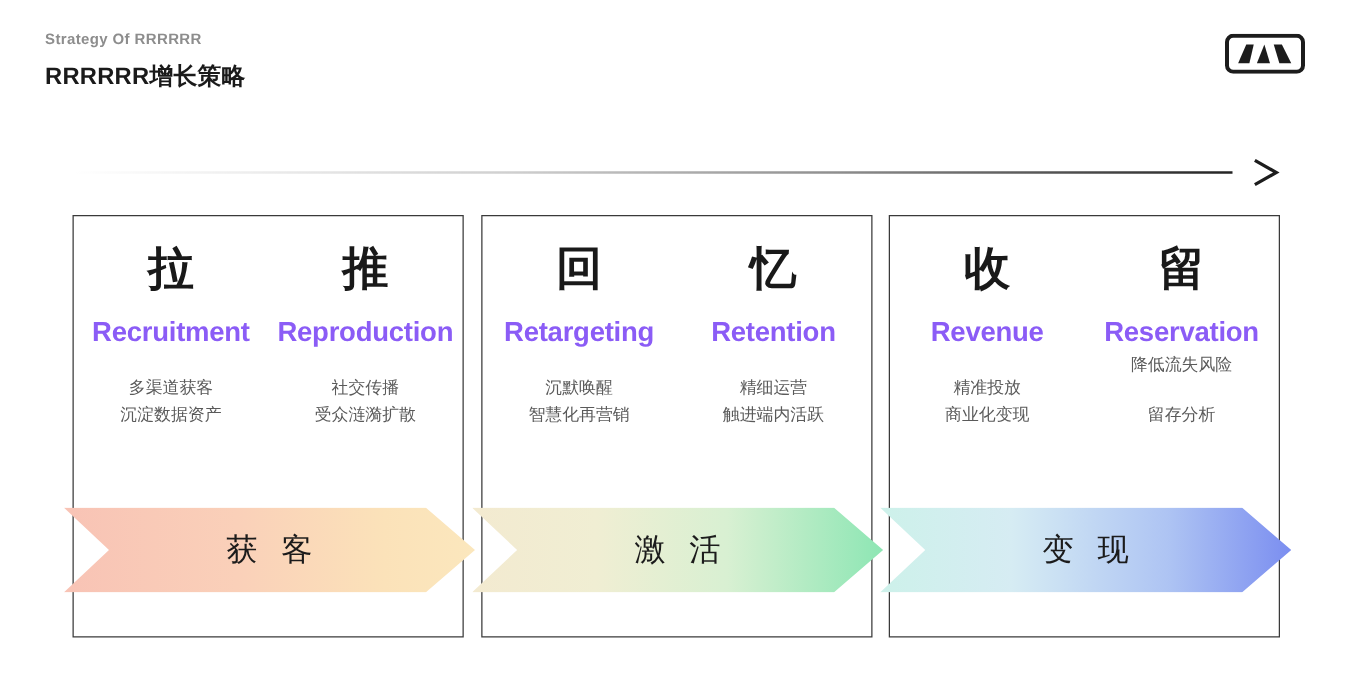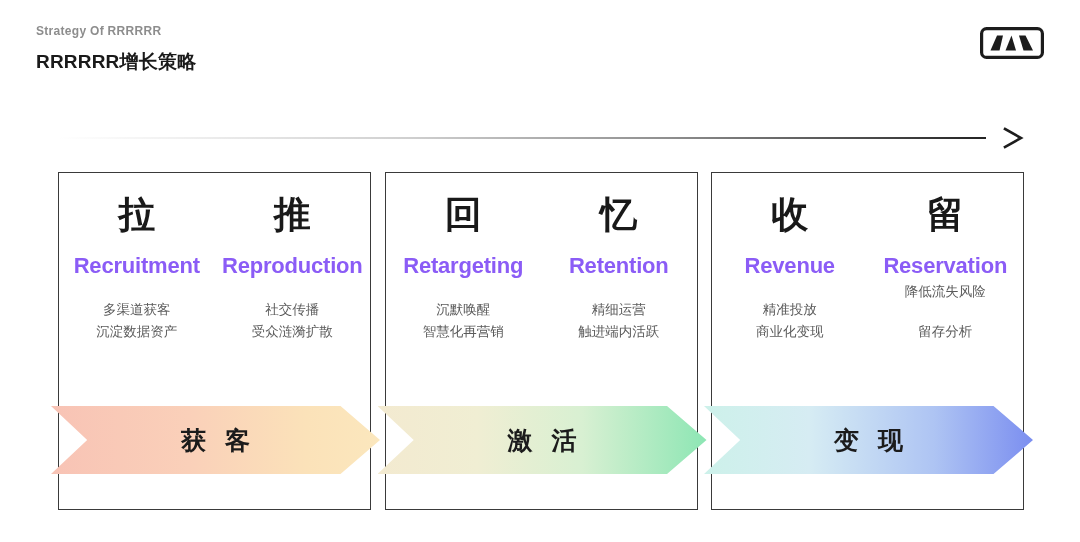--- a/index.html
+++ b/index.html
@@ -136,21 +136,21 @@
     width: 329px;
     height: 68px;
     display: flex;
     align-items: center;
     justify-content: center;
     -webkit-clip-path: polygon(0% 0%, 88% 0%, 100% 50%, 88% 100%, 0% 100%, 11% 50%);
     clip-path: polygon(0% 0%, 88% 0%, 100% 50%, 88% 100%, 0% 100%, 11% 50%);
   }
   .ribbon-label {
     font-size: 25px;
-    font-weight: 700;
+    font-weight: 400;
     letter-spacing: 6px;
     color: #1b1b1b;
     text-indent: 6px;
     line-height: 1;
   }
   .r1 { background: linear-gradient(to right, #f8c3b5 0%, #fad0b9 42%, #fbe2b9 78%, #fbe7bd 100%); }
   .r2 { background: linear-gradient(to right, #f3ead0 0%, #f0eed3 30%, #d8f0d2 62%, #8de6b4 100%); }
   .r3 { background: linear-gradient(to right, #cdf1ea 0%, #d6ecf3 32%, #aec4f3 70%, #7b8ef0 100%); }
 </style>
 </head>

